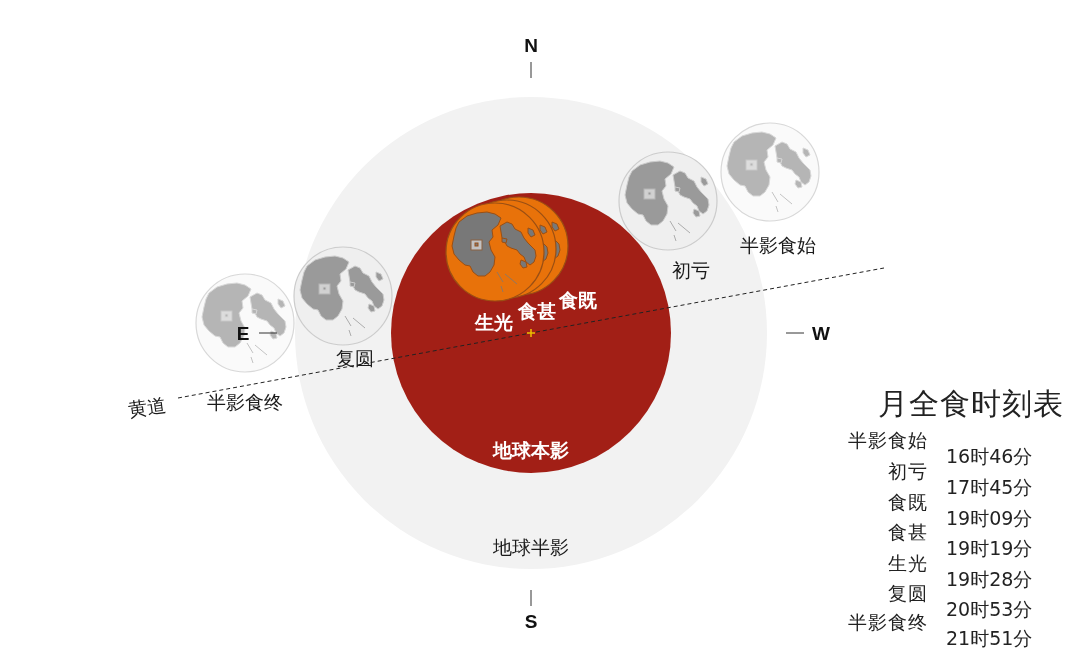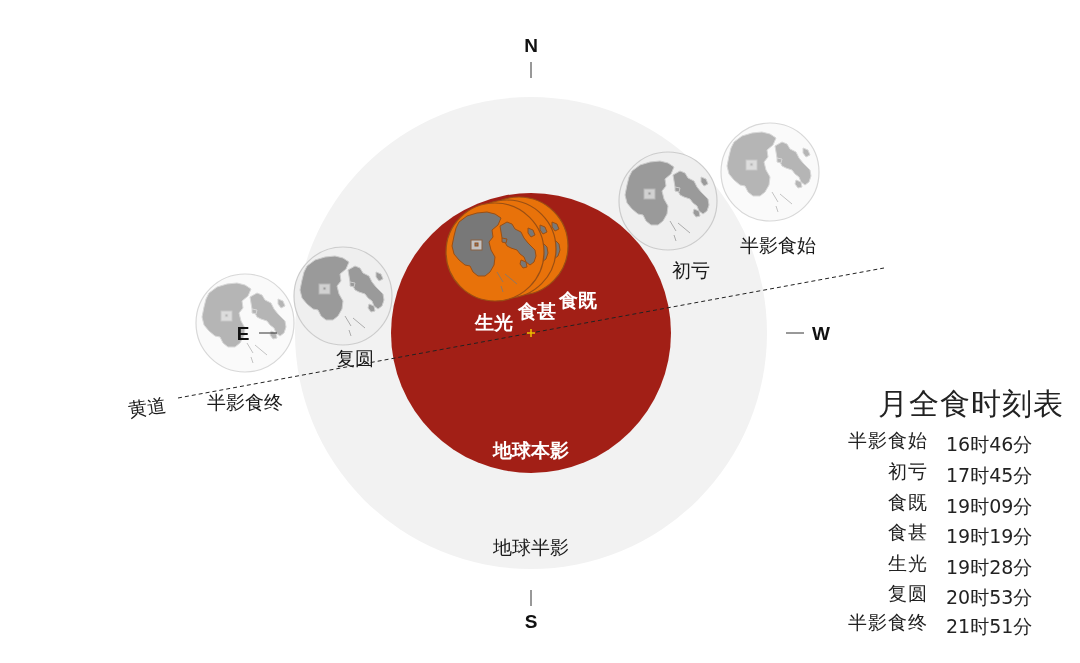--- a/index.html
+++ b/index.html
@@ -8,21 +8,21 @@
   #diagram { position: absolute; left: 0; top: 0; }
   .lbl { font-family: "DejaVu Sans", sans-serif; font-size: 19px; fill: #1a1a1a; }
   .lbl-white { fill: #ffffff; font-weight: 600; }
   .compass { font-family: "Liberation Sans", sans-serif; font-size: 19px; font-weight: bold; fill: #111; }
   .schedule { position: absolute; left: 0; top: 0; width: 1080px; height: 663px; pointer-events: none; }
   .sched-title { position: absolute; left: 830px; top: 384px; font-size: 30px; color: #222;
                  font-family: "DejaVu Sans", sans-serif; letter-spacing: 1px; white-space: nowrap; margin-left: 48px; }
   .sched-row { position: absolute; left: 800px; width: 260px; height: 24px; font-size: 19px; color: #222;
                font-family: "DejaVu Sans", sans-serif; white-space: nowrap; }
   .sched-event { position: absolute; right: 132px; top: 0; text-align: right; letter-spacing: 1px; }
-  .sched-time { position: absolute; left: 146px; top: 4px; }
+  .sched-time { position: absolute; left: 146px; top: 16px; }
 </style>
 </head>
 <body>
 
 <svg id="diagram" width="1080" height="663" viewBox="0 0 1080 663">
   <defs>
     <symbol id="moon" viewBox="0 0 100 100">
       <circle cx="50" cy="50" r="49" stroke-width="1.2"></circle>
       <g fill="currentColor">
 

